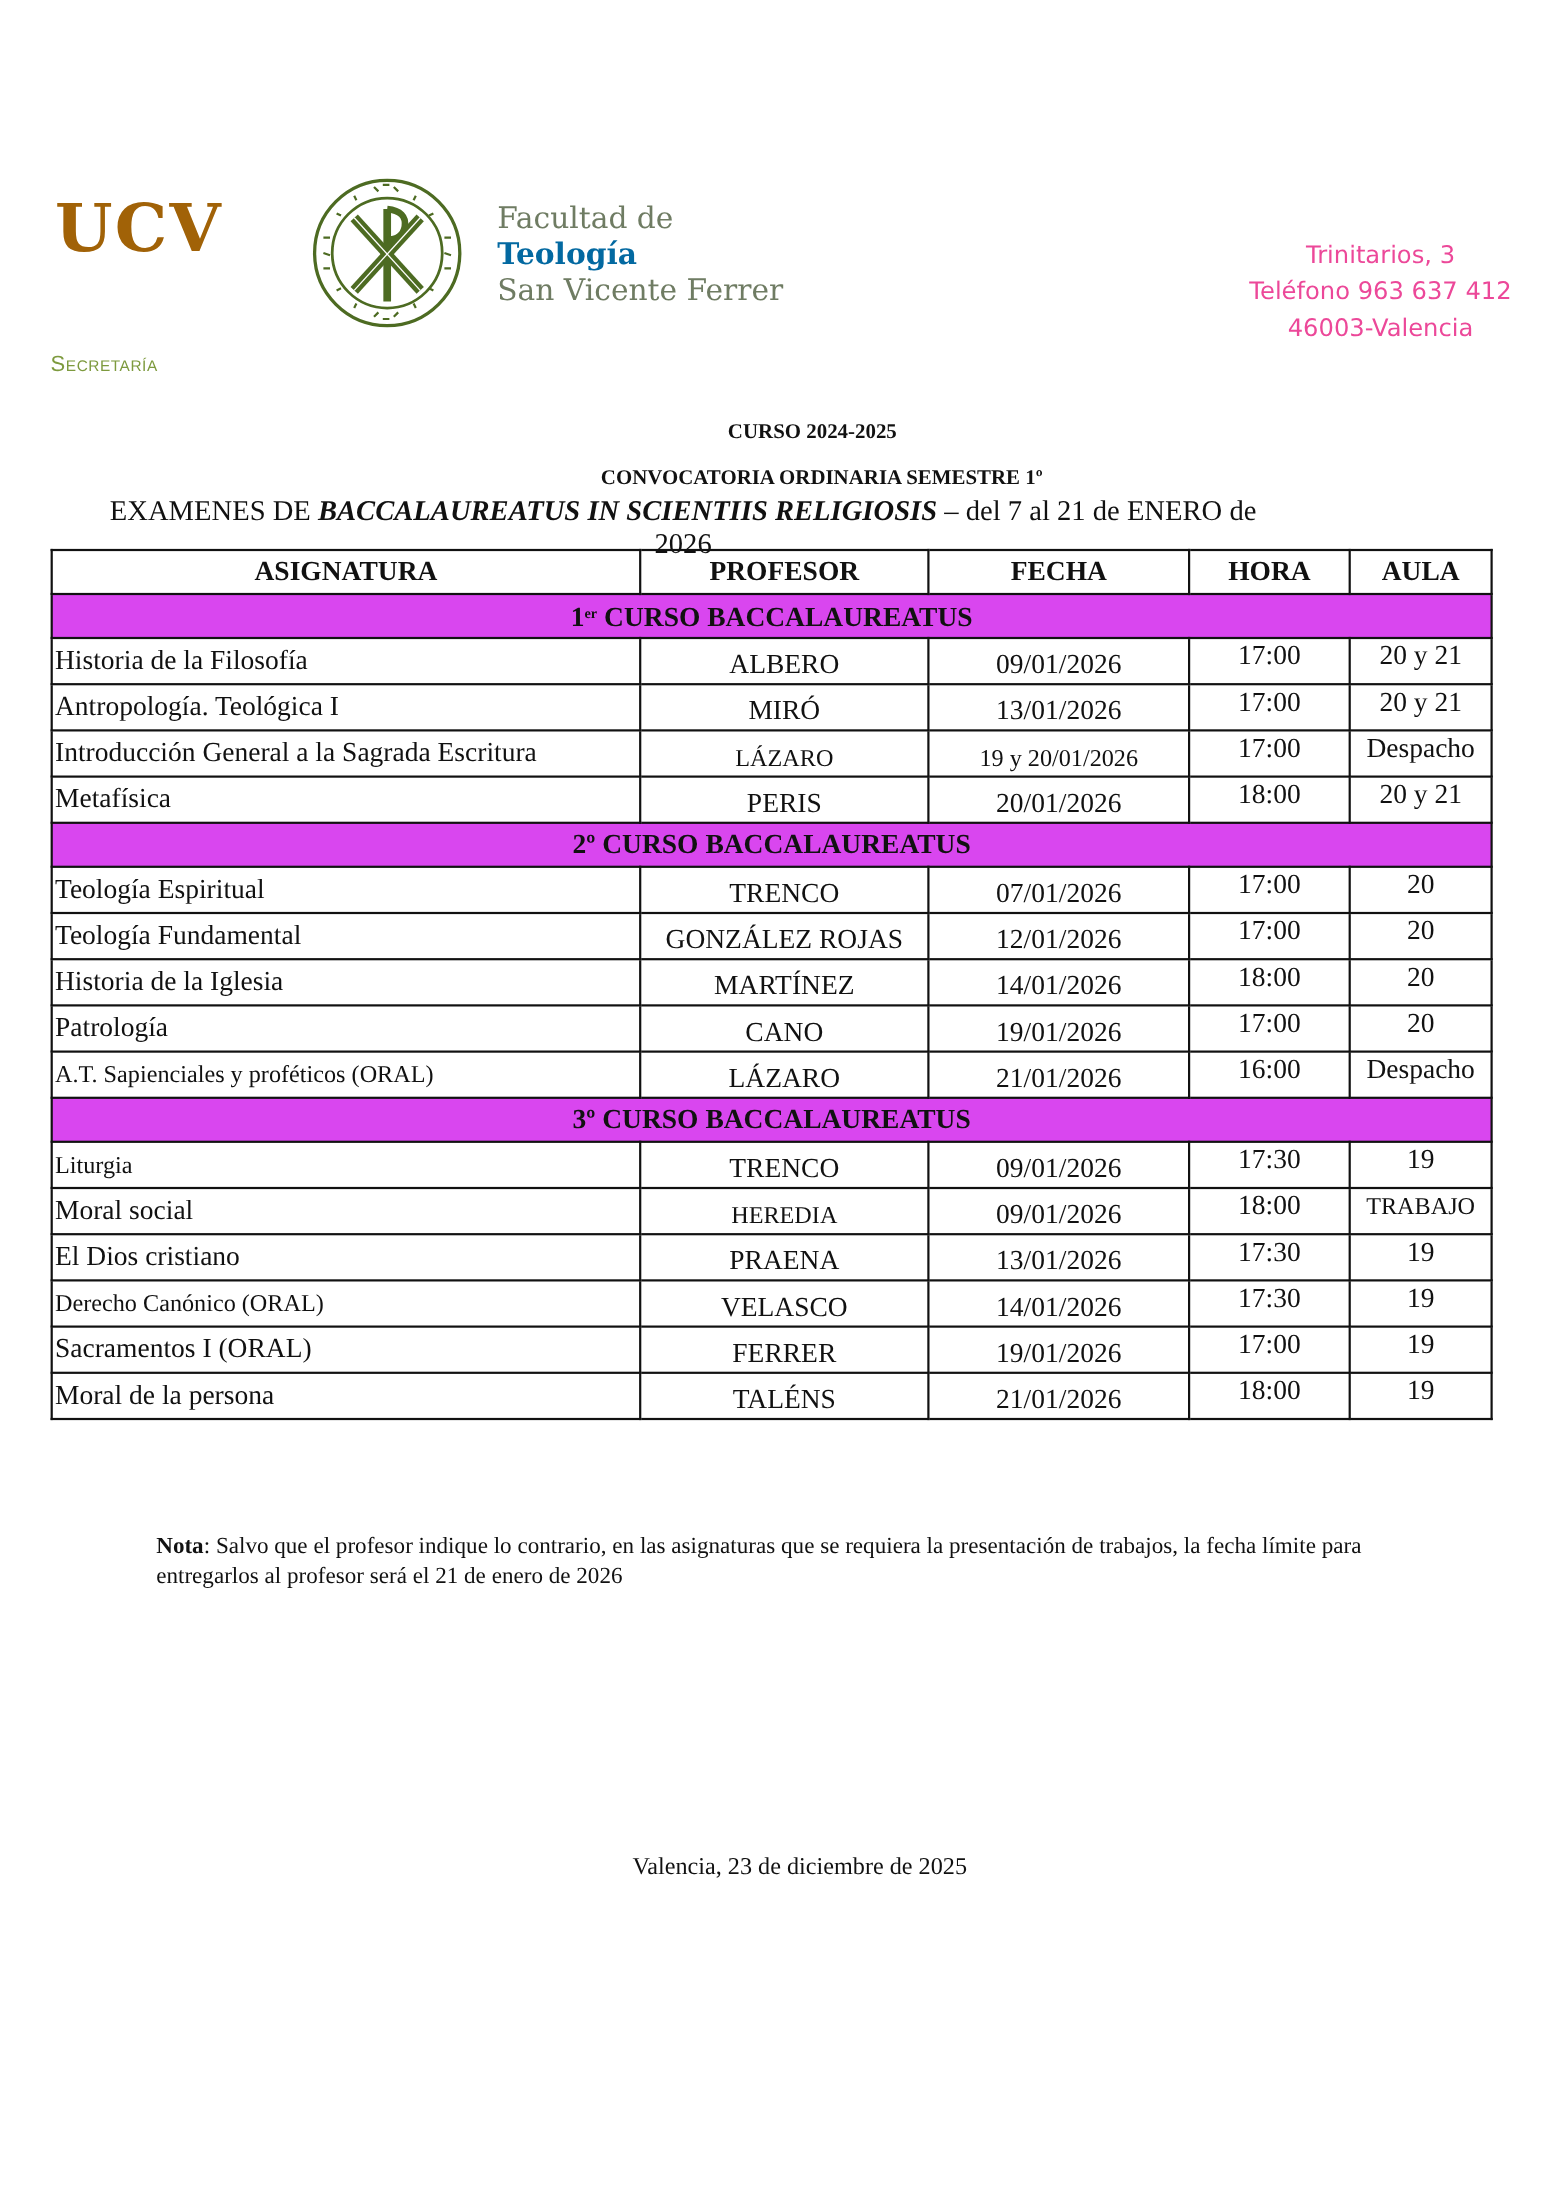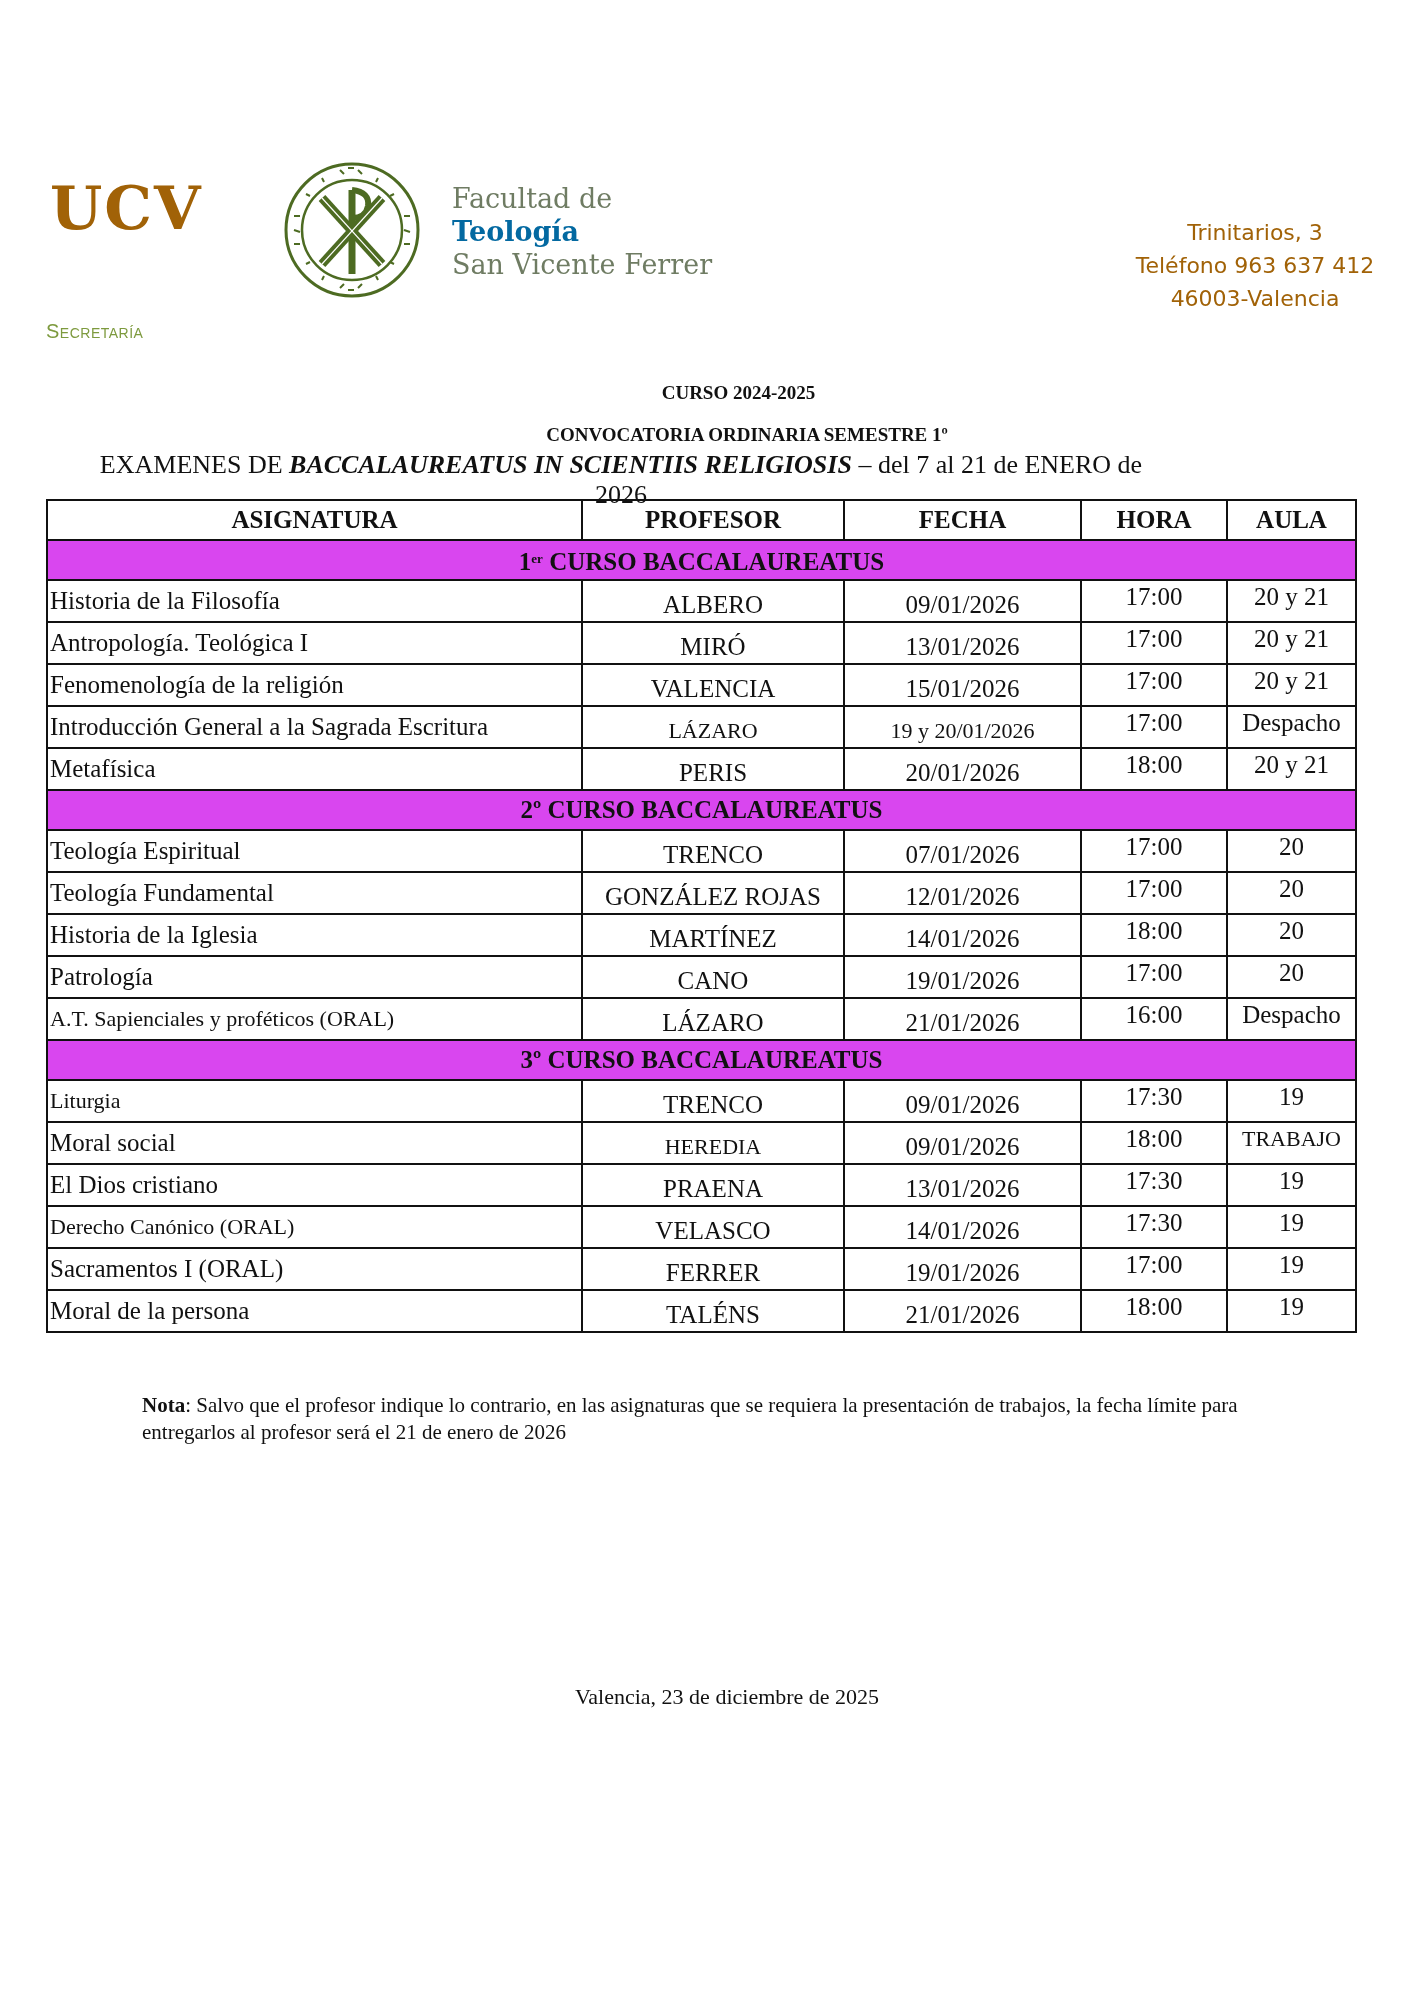--- a/index.html
+++ b/index.html
@@ -5,21 +5,21 @@
   html, body { margin:0; padding:0; background:#ffffff; }
   body { width:1414px; height:2000px; position:relative; overflow:hidden; font-family:"Liberation Serif", serif; color:#111; }
   .abs { position:absolute; }
 
   
   .ucv { left:50px; top:178px; font-family:"DejaVu Serif", serif; font-weight:bold; font-size:60px; color:#a16207; letter-spacing:2px; line-height:1; }
   .seal { left:282px; top:160px; width:140px; height:140px; }
   .fac { left:452px; top:182px; font-family:"DejaVu Serif", serif; font-size:27px; line-height:33px; color:#6f7c63; }
   .fac .b { font-weight:bold; color:#0369a1; }
   .secr { left:46px; top:320px; font-family:"Liberation Sans", sans-serif; font-size:20px; color:#7d9a3e; font-variant:small-caps; letter-spacing:0.5px; }
-  .addr { left:1120px; top:216px; width:270px; text-align:center; font-family:"DejaVu Sans", sans-serif; font-size:22px; line-height:33px; color:#a16207; }
+  .addr { left:1120px; top:216px; width:270px; text-align:center; font-family:"DejaVu Sans", sans-serif; font-size:22px; line-height:33px; color:#ec4899; }
 
   
   .t1, .t2 { left:0; width:1414px; text-align:center; font-weight:bold; font-size:19px; line-height:22px; }
   .t1 { top:382px; padding-left:63px; box-sizing:border-box; }
   .t2 { top:424px; padding-left:80px; box-sizing:border-box; }
   .t3 { left:0; width:1162px; text-align:center; top:450px; font-size:26px; line-height:30px; padding-left:80px; box-sizing:border-box; }
   .t3 .em { font-style:italic; font-weight:bold; }
 
   
   table.exams { position:absolute; left:46px; top:499px; width:1309px; border-collapse:collapse; table-layout:fixed; }
@@ -111,27 +111,20 @@
       <td class="c aula">20 y 21</td>
     </tr>
     <tr>
       <td class="subj">Antropología. Teológica I</td>
       <td class="c prof">MIRÓ</td>
       <td class="c fecha">13/01/2026</td>
       <td class="c hora">17:00</td>
       <td class="c aula">20 y 21</td>
     </tr>
     <tr>
-      <td class="subj">Fenomenología de la religión</td>
-      <td class="c prof">VALENCIA</td>
-      <td class="c fecha">15/01/2026</td>
-      <td class="c hora">17:00</td>
-      <td class="c aula">20 y 21</td>
-    </tr>
-    <tr>
       <td class="subj">Introducción General a la Sagrada Escritura</td>
       <td class="c prof small">LÁZARO</td>
       <td class="c fecha small">19 y 20/01/2026</td>
       <td class="c hora">17:00</td>
       <td class="c aula">Despacho</td>
     </tr>
     <tr>
       <td class="subj">Metafísica</td>
       <td class="c prof">PERIS</td>
       <td class="c fecha">20/01/2026</td>

